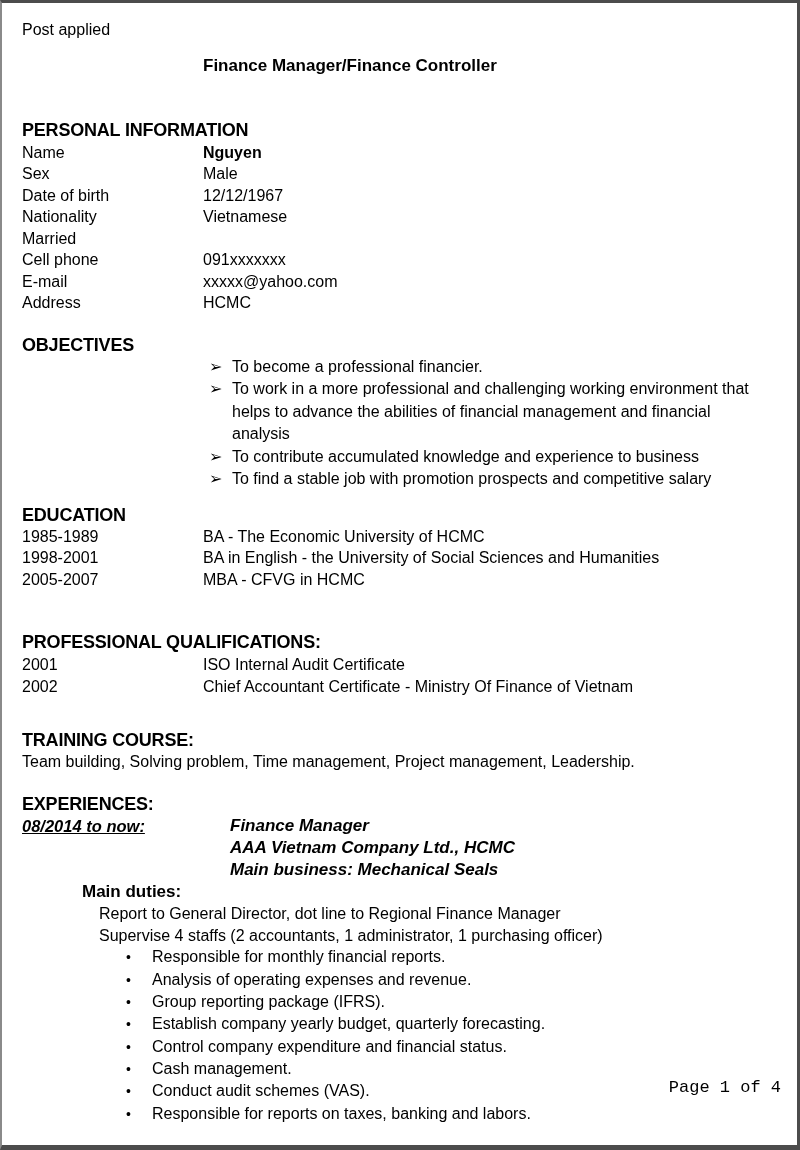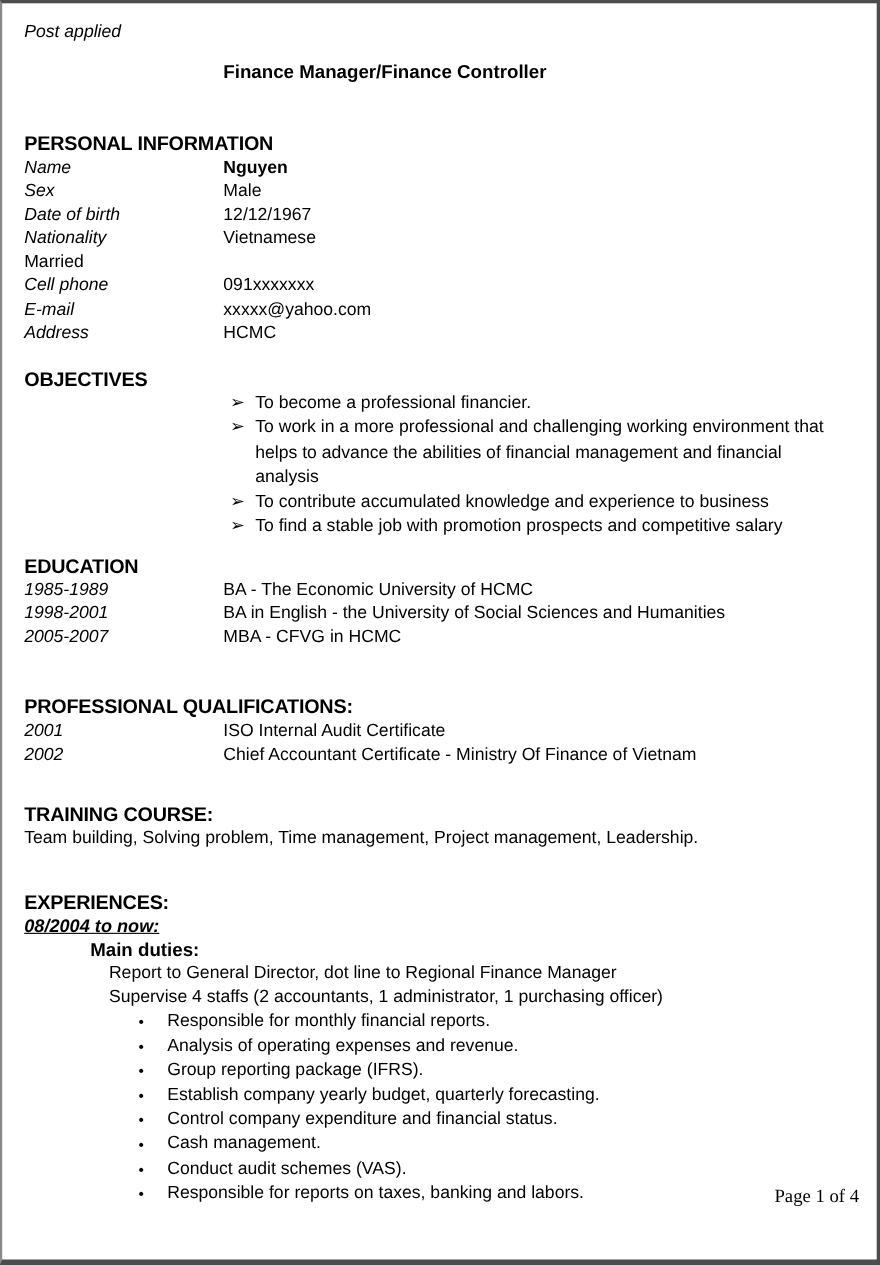--- a/index.html
+++ b/index.html
@@ -12,34 +12,34 @@
     font-family:"Liberation Sans", sans-serif;
     font-size:16px;
     border-top:3px solid #4c4c4c;
     border-right:3px solid #4c4c4c;
     border-bottom:5px solid #4c4c4c;
     border-left:2px solid #8a8a8a;
     padding:16px 15px 0 20px;
     overflow:hidden;
   }
   .kv-row { display:flex; line-height:21.5px; }
-  .kv-label { width:181px; flex-shrink:0;font-style:italic; }
+  .kv-label { width:181px; flex-shrink:0; }
   .kv-value { flex:1; }
   .bold { font-weight:bold; }
   .section-heading {
     font-size:18px; font-weight:bold;
     line-height:22px; margin:0;
     letter-spacing:-0.2px;
   }
   .h-personal { margin-top:42px; margin-bottom:1px; }
   .h-objectives { margin-top:20px; }
   .h-education { margin-top:13px; }
   .h-qualifications { margin-top:41px; margin-bottom:1px; }
   .h-training { margin-top:32px; }
-  .h-experiences { margin-top:36px; }
+  .h-experiences { margin-top:20px; }
   .header-row .kv-value { font-weight:bold; font-size:17px;margin-top:36px; }
   .obj-row { display:flex; margin-left:187px; line-height:22.5px; }
   .obj-marker { width:23px; flex-shrink:0; }
   .obj-text { width:540px; }
   .training-text { line-height:21.5px; margin:0; }
   .exp-block { display:flex; line-height:22.3px; }
   .exp-period {
     width:208px; flex-shrink:0;
     font-weight:bold; font-style:italic;
     text-decoration:underline;
@@ -48,21 +48,21 @@
   .exp-positions { font-weight:bold; font-style:italic; font-size:17px; }
   .main-duties-label {
     font-weight:bold; font-size:17px;
     margin-left:60px; line-height:21.5px;
   }
   .duty-intro { margin:0 0 0 77px; line-height:21.8px; }
   .duty-row { display:flex; margin-left:104px; line-height:22.3px; }
   .duty-marker { width:26px; flex-shrink:0; font-size:14px; }
   .page-footer {
     position:absolute; top:1075px; right:16px;
-    font-family:Liberation Serif, serif;
+    font-family:Liberation Mono, monospace;
     font-size:17px;
   }
 </style>
 </head>
 <body>
 
 <div class="page">
 
   <div class="kv-row header-row">
     <span class="kv-label">Post applied</span>
@@ -150,21 +150,26 @@
       <span class="kv-label">2002</span>
       <span class="kv-value">Chief Accountant Certificate - Ministry Of Finance of Vietnam</span>
     </div>
   </div>
 
   <h2 class="section-heading h-training">TRAINING COURSE:</h2>
   <p class="training-text">Team building, Solving problem, Time management, Project management, Leadership.</p>
 
   <h2 class="section-heading h-experiences">EXPERIENCES:</h2>
   <div class="exp-block">
-    <span class="exp-period">08/2004 to now:</span>
+    <span class="exp-period">08/2014 to now:</span>
+    <div class="exp-positions">
+      <div>Finance Manager</div>
+      <div>AAA Vietnam Company Ltd., HCMC</div>
+      <div>Main business: Mechanical Seals</div>
+    </div>
   </div>
   <div class="main-duties-label">Main duties:</div>
   <p class="duty-intro">Report to General Director, dot line to Regional Finance Manager</p>
   <p class="duty-intro">Supervise 4 staffs (2 accountants, 1 administrator, 1 purchasing officer)</p>
   <div>
     <div class="duty-row">
       <span class="duty-marker">•</span>
       <span>Responsible for monthly financial reports.</span>
     </div>
     <div class="duty-row">

